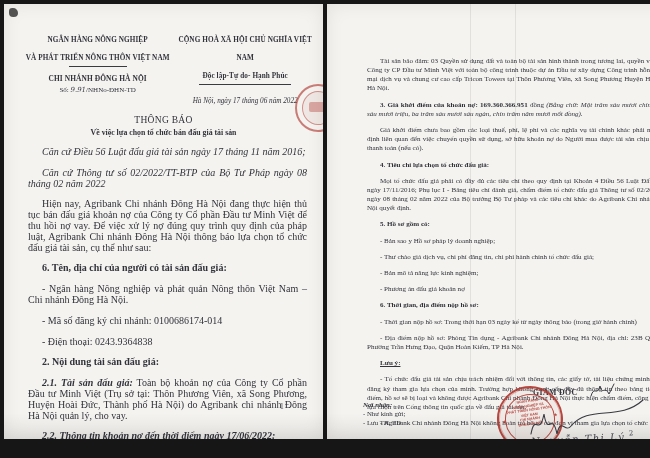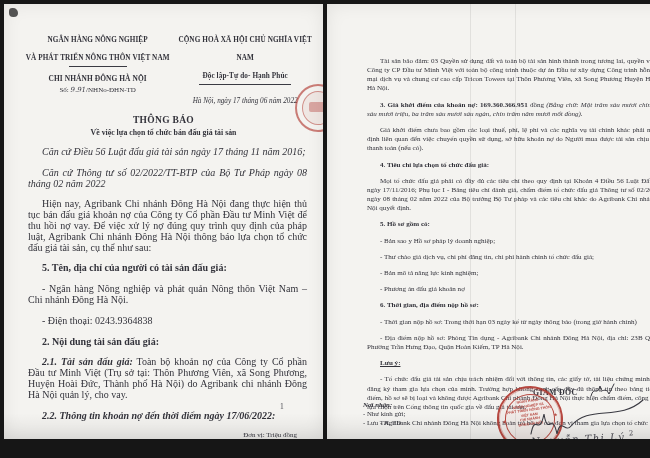--- a/index.html
+++ b/index.html
@@ -26,21 +26,21 @@
   .hdr-left{width:176px;text-align:center;}
   .hdr-right{width:150px;text-align:center;}
   .hdr b{font-size:7.2px;letter-spacing:.1px;}
   .hdr .branch{font-size:7.4px;margin-top:7px;}
   .rule{width:58px;height:1px;background:#3a3a42;margin:2px auto 0;}
   .rule2{width:92px;height:1px;background:#3a3a42;margin:2px auto 0;}
   .refline{font-size:7px;margin-top:3px;text-align:center;}
   .hand{font-style:italic;font-family:"DejaVu Serif",serif;color:#3c3c46;}
   .dateline{font-size:7.2px;font-style:italic;margin-top:12px;}
 
-  .doc-title{text-align:center;font-weight:bold;font-size:9.5px;margin-top:10px;letter-spacing:.3px;}
+  .doc-title{text-align:center;font-weight:normal;font-size:9.5px;margin-top:10px;letter-spacing:.3px;}
   .doc-subtitle{text-align:center;font-weight:bold;font-size:7.8px;margin-top:3px;}
 
   
   .b1{font-size:10px;line-height:10.8px;text-align:justify;margin:0 16px 0 24px;}
   .cite{font-style:italic;margin-top:9px;text-indent:14px;}
   .cite.first{margin-top:10px;}
   .para{text-indent:14px;margin-top:2px;}
   .sec{font-weight:bold;text-indent:14px;margin-top:1px;}
   .item{text-indent:14px;}
   .lead-bi{font-weight:bold;font-style:italic;}
@@ -110,22 +110,23 @@
     </div>
   </div>
 
   <div class="doc-title">THÔNG BÁO</div>
   <div class="doc-subtitle">Về việc lựa chọn tổ chức bán đấu giá tài sản</div>
 
   <div class="b1">
     <p class="cite first">Căn cứ Điều 56 Luật đấu giá tài sản ngày 17 tháng 11 năm 2016;</p>
     <p class="cite" style="margin-top:0">Căn cứ Thông tư số 02/2022/TT-BTP của Bộ Tư Pháp ngày 08 tháng 02 năm 2022</p>
     <p class="para" style="margin-top:4px">Hiện nay, Agribank Chi nhánh Đông Hà Nội đang thực hiện thủ tục bán đấu giá khoản nợ của Công ty Cổ phần Đầu tư Minh Việt để thu hồi nợ vay. Để việc xử lý nợ đúng quy trình quy định của pháp luật, Agribank Chi nhánh Đông Hà Nội thông báo lựa chọn tổ chức đấu giá tài sản, cụ thể như sau:</p>
-    <p class="sec">5. Tên, địa chỉ của người có tài sản đấu giá:</p>
+    <p class="sec">6. Tên, địa chỉ của người có tài sản đấu giá:</p>
     <p class="item">- Ngân hàng Nông nghiệp và phát quản Nông thôn Việt Nam – Chi nhánh Đông Hà Nội.</p>
+    <p class="item">- Mã số đăng ký chi nhánh: 0100686174-014</p>
     <p class="item">- Điện thoại: 0243.9364838</p>
     <p class="sec">2. Nội dung tài sản đấu giá:</p>
     <p class="para"><span class="lead-bi">2.1. Tài sản đấu giá:</span> <span>Toàn bộ khoản nợ của Công ty Cổ phần Đầu tư Minh Việt (Trụ sở tại: Thôn Phương Viên, xã Song Phương, Huyện Hoài Đức, Thành phố Hà Nội) do Agribank chi nhánh Đông Hà Nội quản lý, cho vay.</span></p>
     <p class="para lead-bi">2.2. Thông tin khoản nợ đến thời điểm ngày 17/06/2022:</p>
   </div>
 
   <div class="unit">Đơn vị: Triệu đồng</div>
 
   <table class="debt">
     <colgroup>

